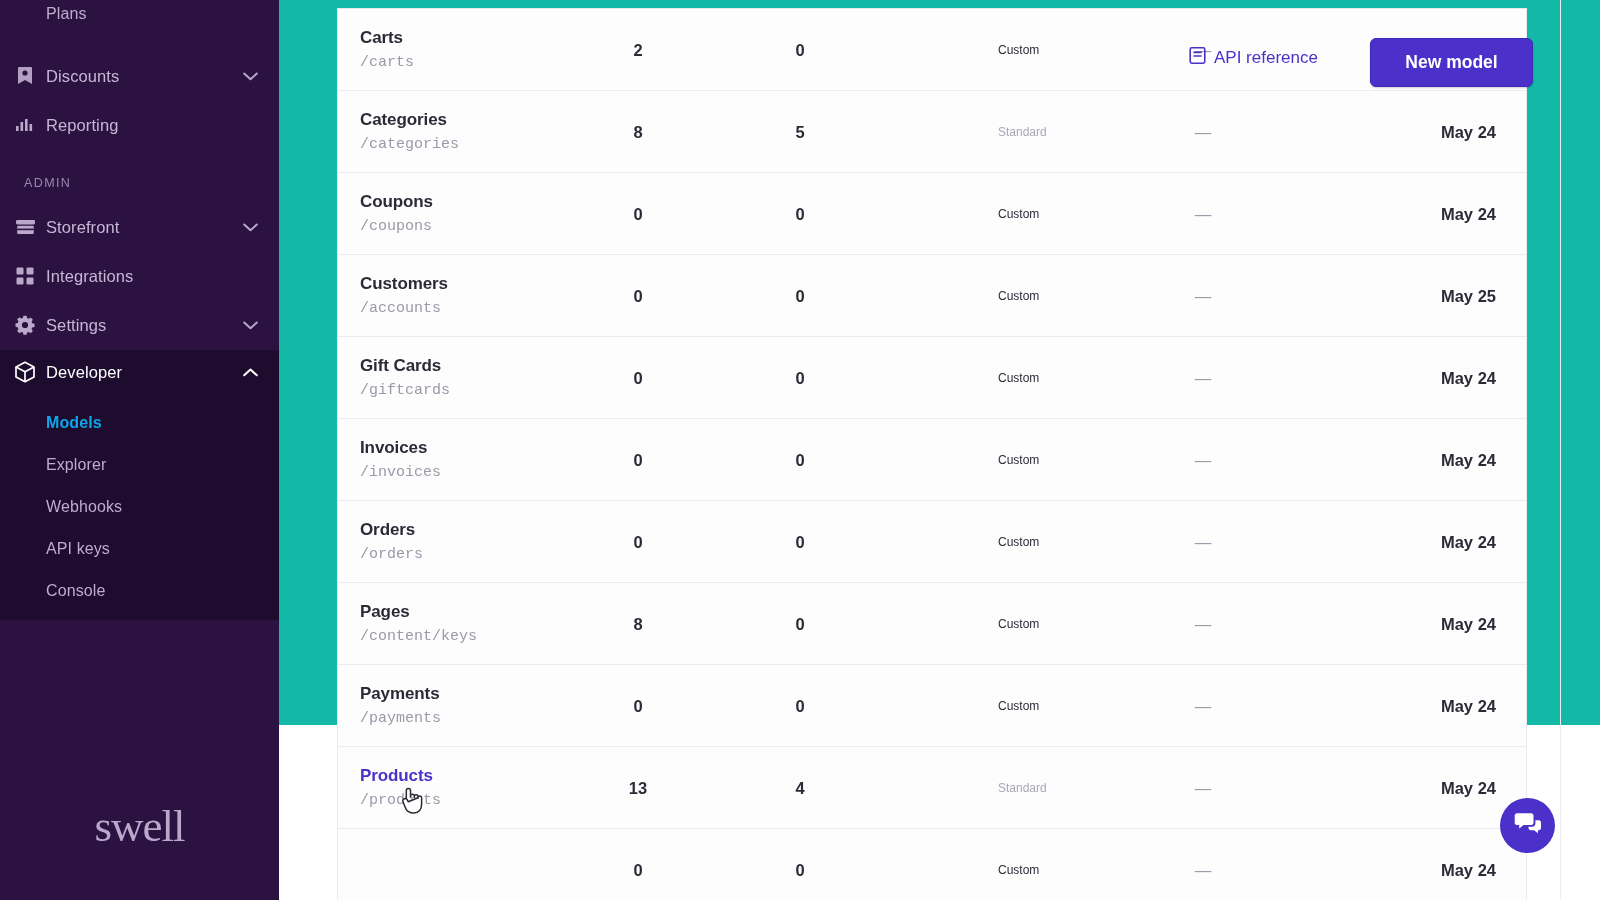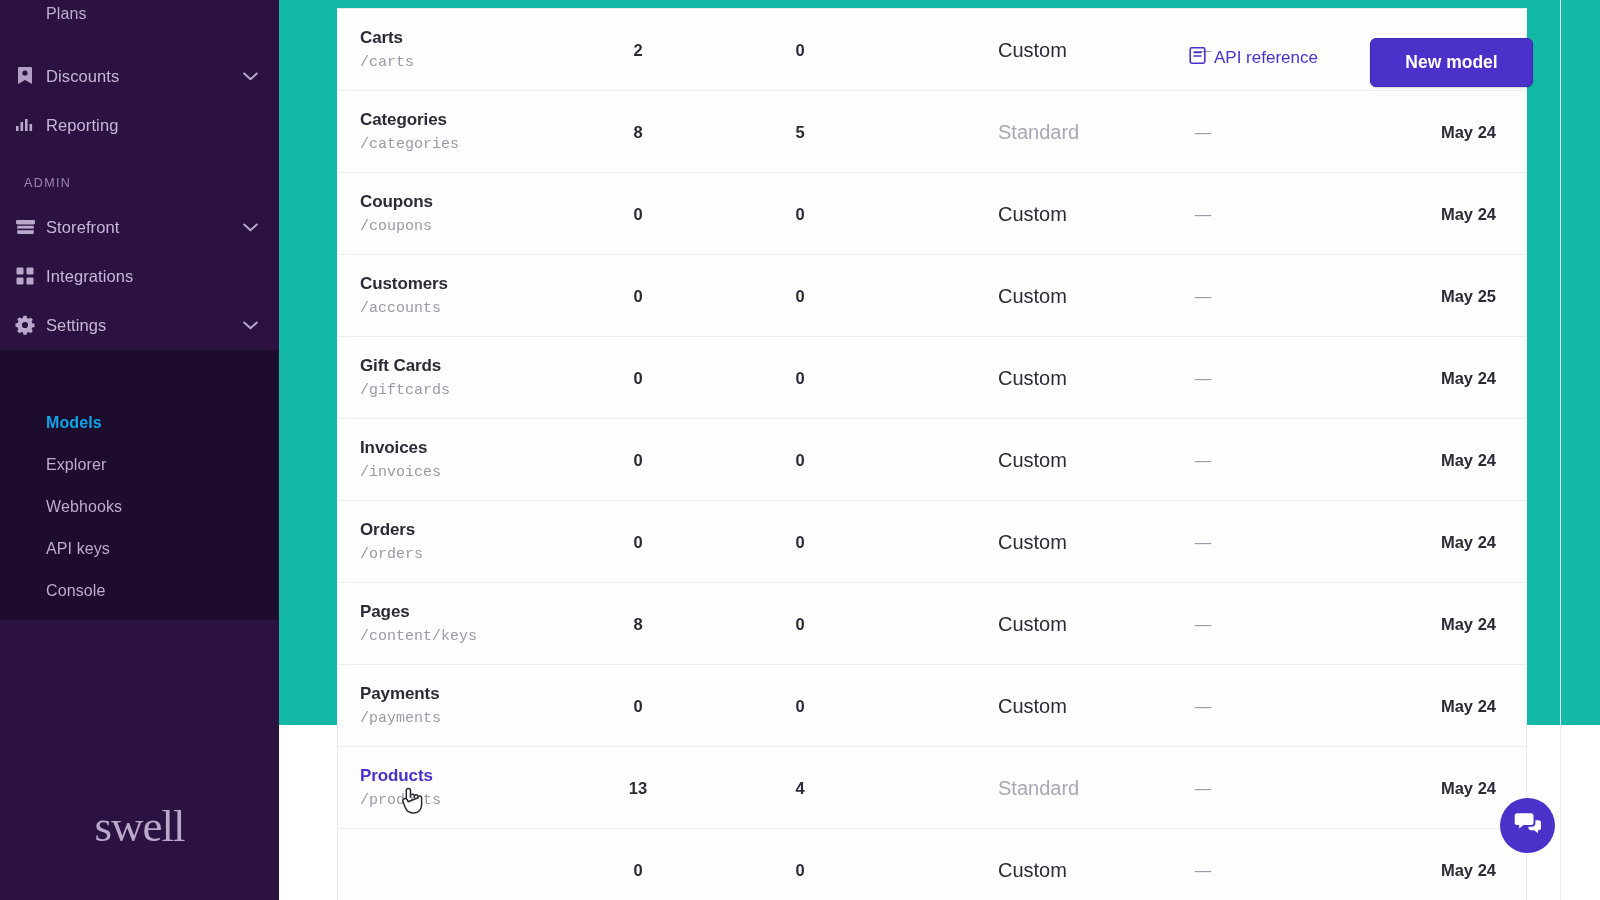--- a/index.html
+++ b/index.html
@@ -83,21 +83,21 @@
   .c-name .nm.link { color:#4b31c9; }
   .c-name .pth {
     font-family:"Liberation Mono", monospace;
     font-size:15px; color:#9a9aa8; line-height:1.45; margin-top:2px;
   }
   .c-num1 { left:270px; width:60px; justify-content:center; }
   .c-num2 { left:432px; width:60px; justify-content:center; }
   .c-num1 span, .c-num2 span { font-size:16.5px; font-weight:600; color:#2b2b38; }
 
   .c-type { left:660px; width:170px; }
-  .c-type span { font-size:20px; color:#2b2b38; }
+  .c-type span { font-size:12px; color:#2b2b38; }
   .c-type span.muted { color:#a8a8b6; }
 
   .c-dash { left:835px; width:60px; justify-content:center; }
   .c-dash span { font-size:16.5px; color:#9a9aa8; }
 
   .c-date { left:1000px; width:168px; justify-content:flex-end; padding-right:10px; }
   .c-date span { font-size:16.5px; font-weight:600; color:#2b2b38; }
 
   
   #api-ref {
@@ -208,20 +208,35 @@
         </svg>
       </span>
       <span class="lbl">Settings</span>
       <span class="chev">
         <svg width="15" height="9" viewBox="0 0 15 9" fill="none" stroke="#b9a8ca" stroke-width="2" stroke-linecap="round" stroke-linejoin="round">
             <path d="M1.2 1.5 L7.5 7.3 L13.8 1.5"></path>
           </svg>
       </span>
     </div>
 
+    <div class="nav-item active-parent" style="top:347px">
+      <span class="ico">
+        <svg width="22" height="22" viewBox="0 0 22 22" fill="none" stroke="#ffffff" stroke-width="1.7" stroke-linejoin="round">
+          <path d="M11 1.3 20 6v10l-9 4.7L2 16V6z"></path>
+          <path d="M2 6l9 4.7L20 6"></path>
+          <path d="M11 10.7v10"></path>
+        </svg>
+      </span>
+      <span class="lbl">Developer</span>
+      <span class="chev">
+        <svg width="15" height="9" viewBox="0 0 15 9" fill="none" stroke="#ffffff" stroke-width="2" stroke-linecap="round" stroke-linejoin="round">
+            <path d="M1.2 7.3 L7.5 1.5 L13.8 7.3"></path>
+          </svg>
+      </span>
+    </div>
 
     <div class="nav-item sub active-sub" style="top:398px">
       <span class="lbl">Models</span>
     </div>
     <div class="nav-item sub" style="top:440px">
       <span class="lbl">Explorer</span>
     </div>
     <div class="nav-item sub" style="top:482px">
       <span class="lbl">Webhooks</span>
     </div>

